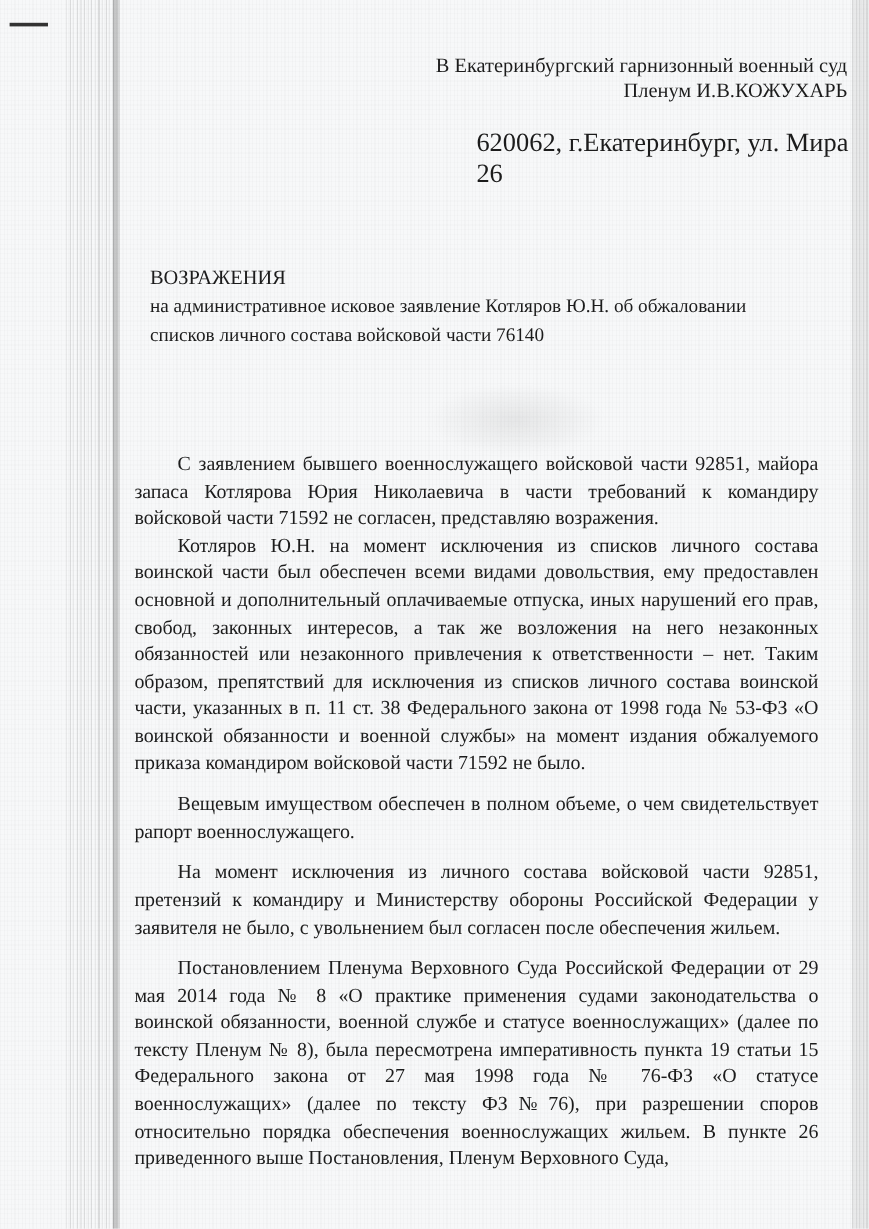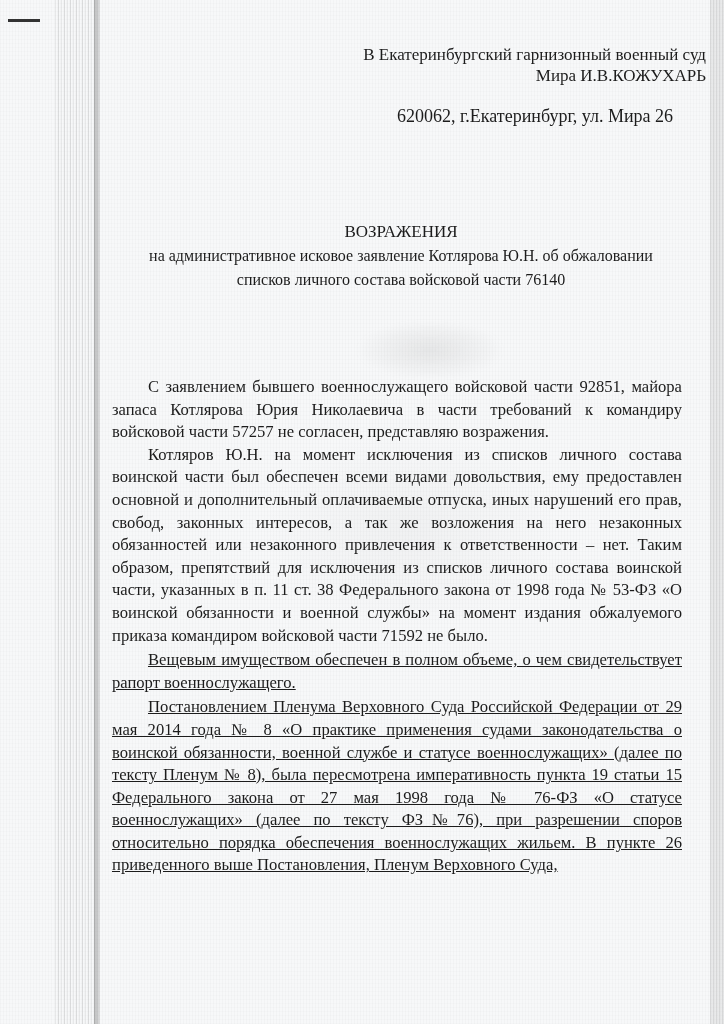--- a/index.html
+++ b/index.html
@@ -45,56 +45,57 @@
     background: radial-gradient(ellipse at center, rgba(160,160,160,0.08), transparent 70%);
   }
 
   .addressee {
     position: absolute; right: 18px; top: 44px;
     font-size: 17px; line-height: 21px; text-align: right;
     width: 350px;
   }
   .address {
     position: absolute; left: 397px; top: 106px;
-    font-size: 18px;
+    font-size: 22px;
   }
   .title-block {
     position: absolute; left: 125px; top: 220px; width: 552px;
-    text-align: center; font-size: 16px; line-height: 24px;
+    text-align: left; font-size: 16px; line-height: 24px;
   }
   .title-block .title { font-size: 17px; }
   .body {
     position: absolute; left: 112px; top: 376px; width: 570px;
     font-size: 16.6px; line-height: 22.6px;
     text-align: justify;
   }
   .body p { margin: 0; text-indent: 36px; }
-  .body p.gap { margin-top: 2px; text-decoration: underline; }
+  .body p.gap { margin-top: 12px; }
 </style>
 </head>
 <body>
 
 <div class="scan-noise"></div>
 <div class="left-strip"></div>
 <div class="left-edge"></div>
 <div class="right-edge"></div>
 <div class="mark-dash"></div>
 <div class="ghost"></div>
 <div class="ghost2"></div>
 
 <div class="addressee">
   <div>В Екатеринбургский гарнизонный военный суд</div>
-  <div>Мира И.В.КОЖУХАРЬ</div>
+  <div>Пленум И.В.КОЖУХАРЬ</div>
 </div>
 <div class="address">620062, г.Екатеринбург, ул. Мира 26</div>
 
 <div class="title-block">
   <div class="title">ВОЗРАЖЕНИЯ</div>
-  <div>на административное исковое заявление Котлярова Ю.Н. об обжаловании</div>
+  <div>на административное исковое заявление Котляров Ю.Н. об обжаловании</div>
   <div>списков личного состава войсковой части 76140</div>
 </div>
 
 <div class="body">
-  <p>С заявлением бывшего военнослужащего войсковой части 92851, майора запаса Котлярова Юрия Николаевича в части требований к командиру войсковой части 57257 не согласен, представляю возражения.</p>
+  <p>С заявлением бывшего военнослужащего войсковой части 92851, майора запаса Котлярова Юрия Николаевича в части требований к командиру войсковой части 71592 не согласен, представляю возражения.</p>
   <p>Котляров Ю.Н. на момент исключения из списков личного состава воинской части был обеспечен всеми видами довольствия, ему предоставлен основной и дополнительный оплачиваемые отпуска, иных нарушений его прав, свобод, законных интересов, а так же возложения на него незаконных обязанностей или незаконного привлечения к ответственности – нет. Таким образом, препятствий для исключения из списков личного состава воинской части, указанных в п. 11 ст. 38 Федерального закона от 1998 года № 53-ФЗ «О воинской обязанности и военной службы» на момент издания обжалуемого приказа командиром войсковой части 71592 не было.</p>
   <p class="gap">Вещевым имуществом обеспечен в полном объеме, о чем свидетельствует рапорт военнослужащего.</p>
+  <p class="gap">На момент исключения из личного состава войсковой части 92851, претензий к командиру и Министерству обороны Российской Федерации у заявителя не было, с увольнением был согласен после обеспечения жильем.</p>
   <p class="gap">Постановлением Пленума Верховного Суда Российской Федерации от 29 мая 2014 года № 8 «О практике применения судами законодательства о воинской обязанности, военной службе и статусе военнослужащих» (далее по тексту Пленум № 8), была пересмотрена императивность пункта 19 статьи 15 Федерального закона от 27 мая 1998 года № 76-ФЗ «О статусе военнослужащих» (далее по тексту ФЗ№76), при разрешении споров относительно порядка обеспечения военнослужащих жильем. В пункте 26 приведенного выше Постановления, Пленум Верховного Суда,</p>
 </div>
 
 </body></html>

